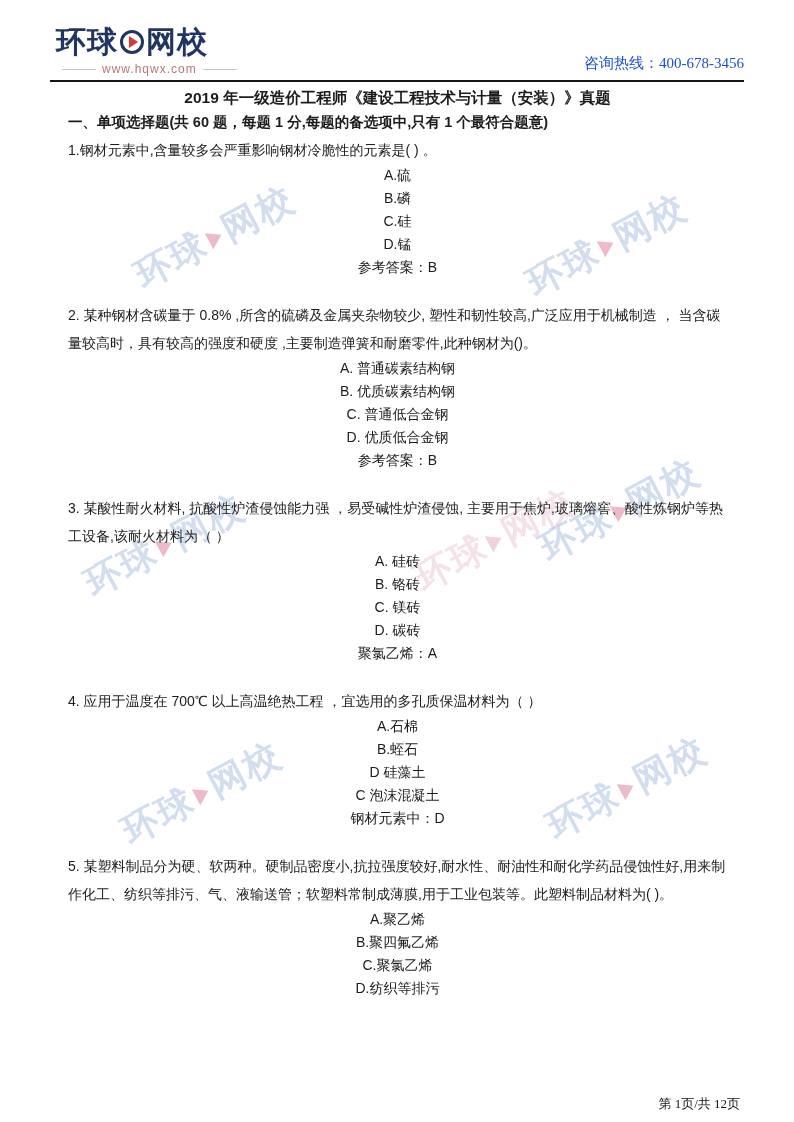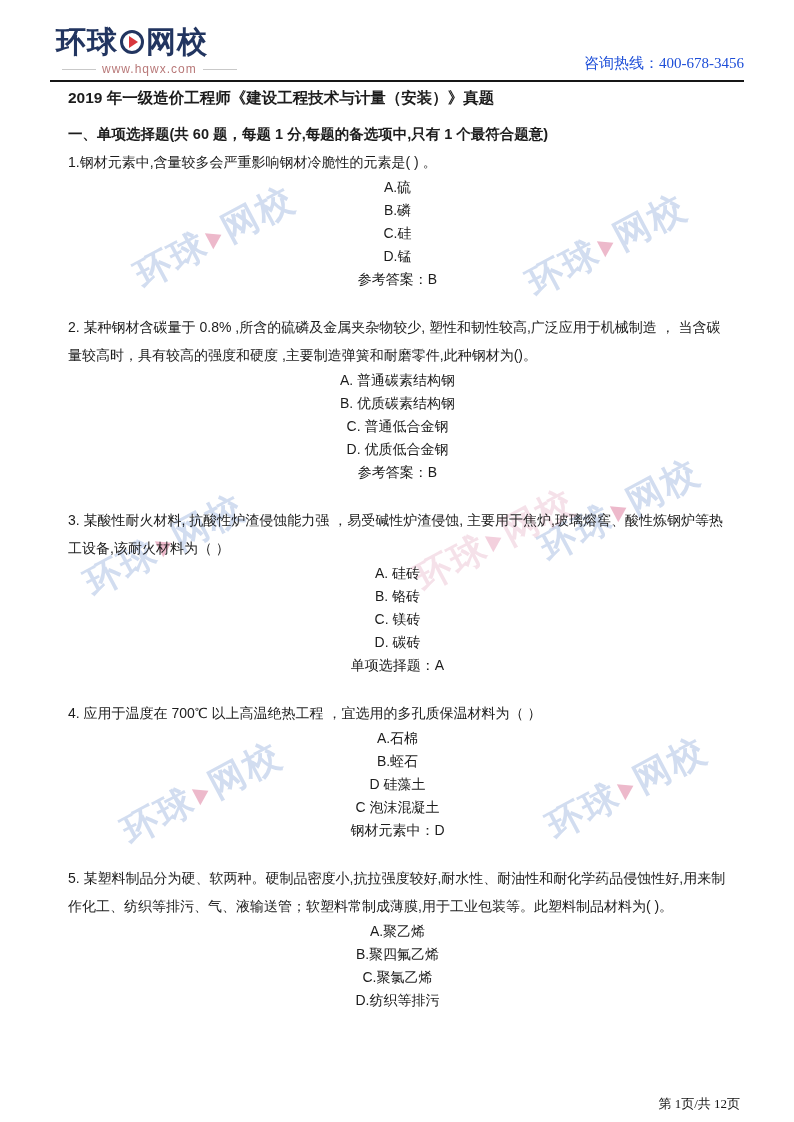--- a/index.html
+++ b/index.html
@@ -78,31 +78,30 @@
     color: #1d4ed8;
   }
 
   
   .content {
     position: relative;
     padding: 4px 67px 0 68px;
     font-size: 14px;
   }
   .doc-title {
-    text-align: left;
+    text-align: center;
     font-weight: bold;
     font-size: 15.5px;
     line-height: 24px;
   }
   .section-heading {
     font-weight: bold;
     font-size: 14.5px;
     line-height: 24px;
     margin-bottom: 2px;
-    margin-top: 12px;
   }
   .question { margin-bottom: 22px; }
   .q-text  { line-height: 28px; }
   .q-line  { line-height: 23px; text-align: center; }
 
   
   .footer {
     position: absolute;
     right: 54px;
     top: 1095px;
@@ -215,21 +214,21 @@
       <div class="q-line">D. 优质低合金钢</div>
       <div class="q-line">参考答案：B</div>
     </div>
 
     <div class="question">
       <div class="q-text">3. 某酸性耐火材料, 抗酸性炉渣侵蚀能力强 ，易受碱性炉渣侵蚀, 主要用于焦炉,玻璃熔窖、酸性炼钢炉等热工设备,该耐火材料为（ ）</div>
       <div class="q-line">A. 硅砖</div>
       <div class="q-line">B. 铬砖</div>
       <div class="q-line">C. 镁砖</div>
       <div class="q-line">D. 碳砖</div>
-      <div class="q-line">单项选择题：A</div>
+      <div class="q-line">聚氯乙烯：A</div>
     </div>
 
     <div class="question">
       <div class="q-text">4. 应用于温度在 700℃ 以上高温绝热工程 ，宜选用的多孔质保温材料为（ ）</div>
       <div class="q-line">A.石棉</div>
       <div class="q-line">B.蛭石</div>
       <div class="q-line">D 硅藻土</div>
       <div class="q-line">C 泡沫混凝土</div>
       <div class="q-line">钢材元素中：D</div>
     </div>

